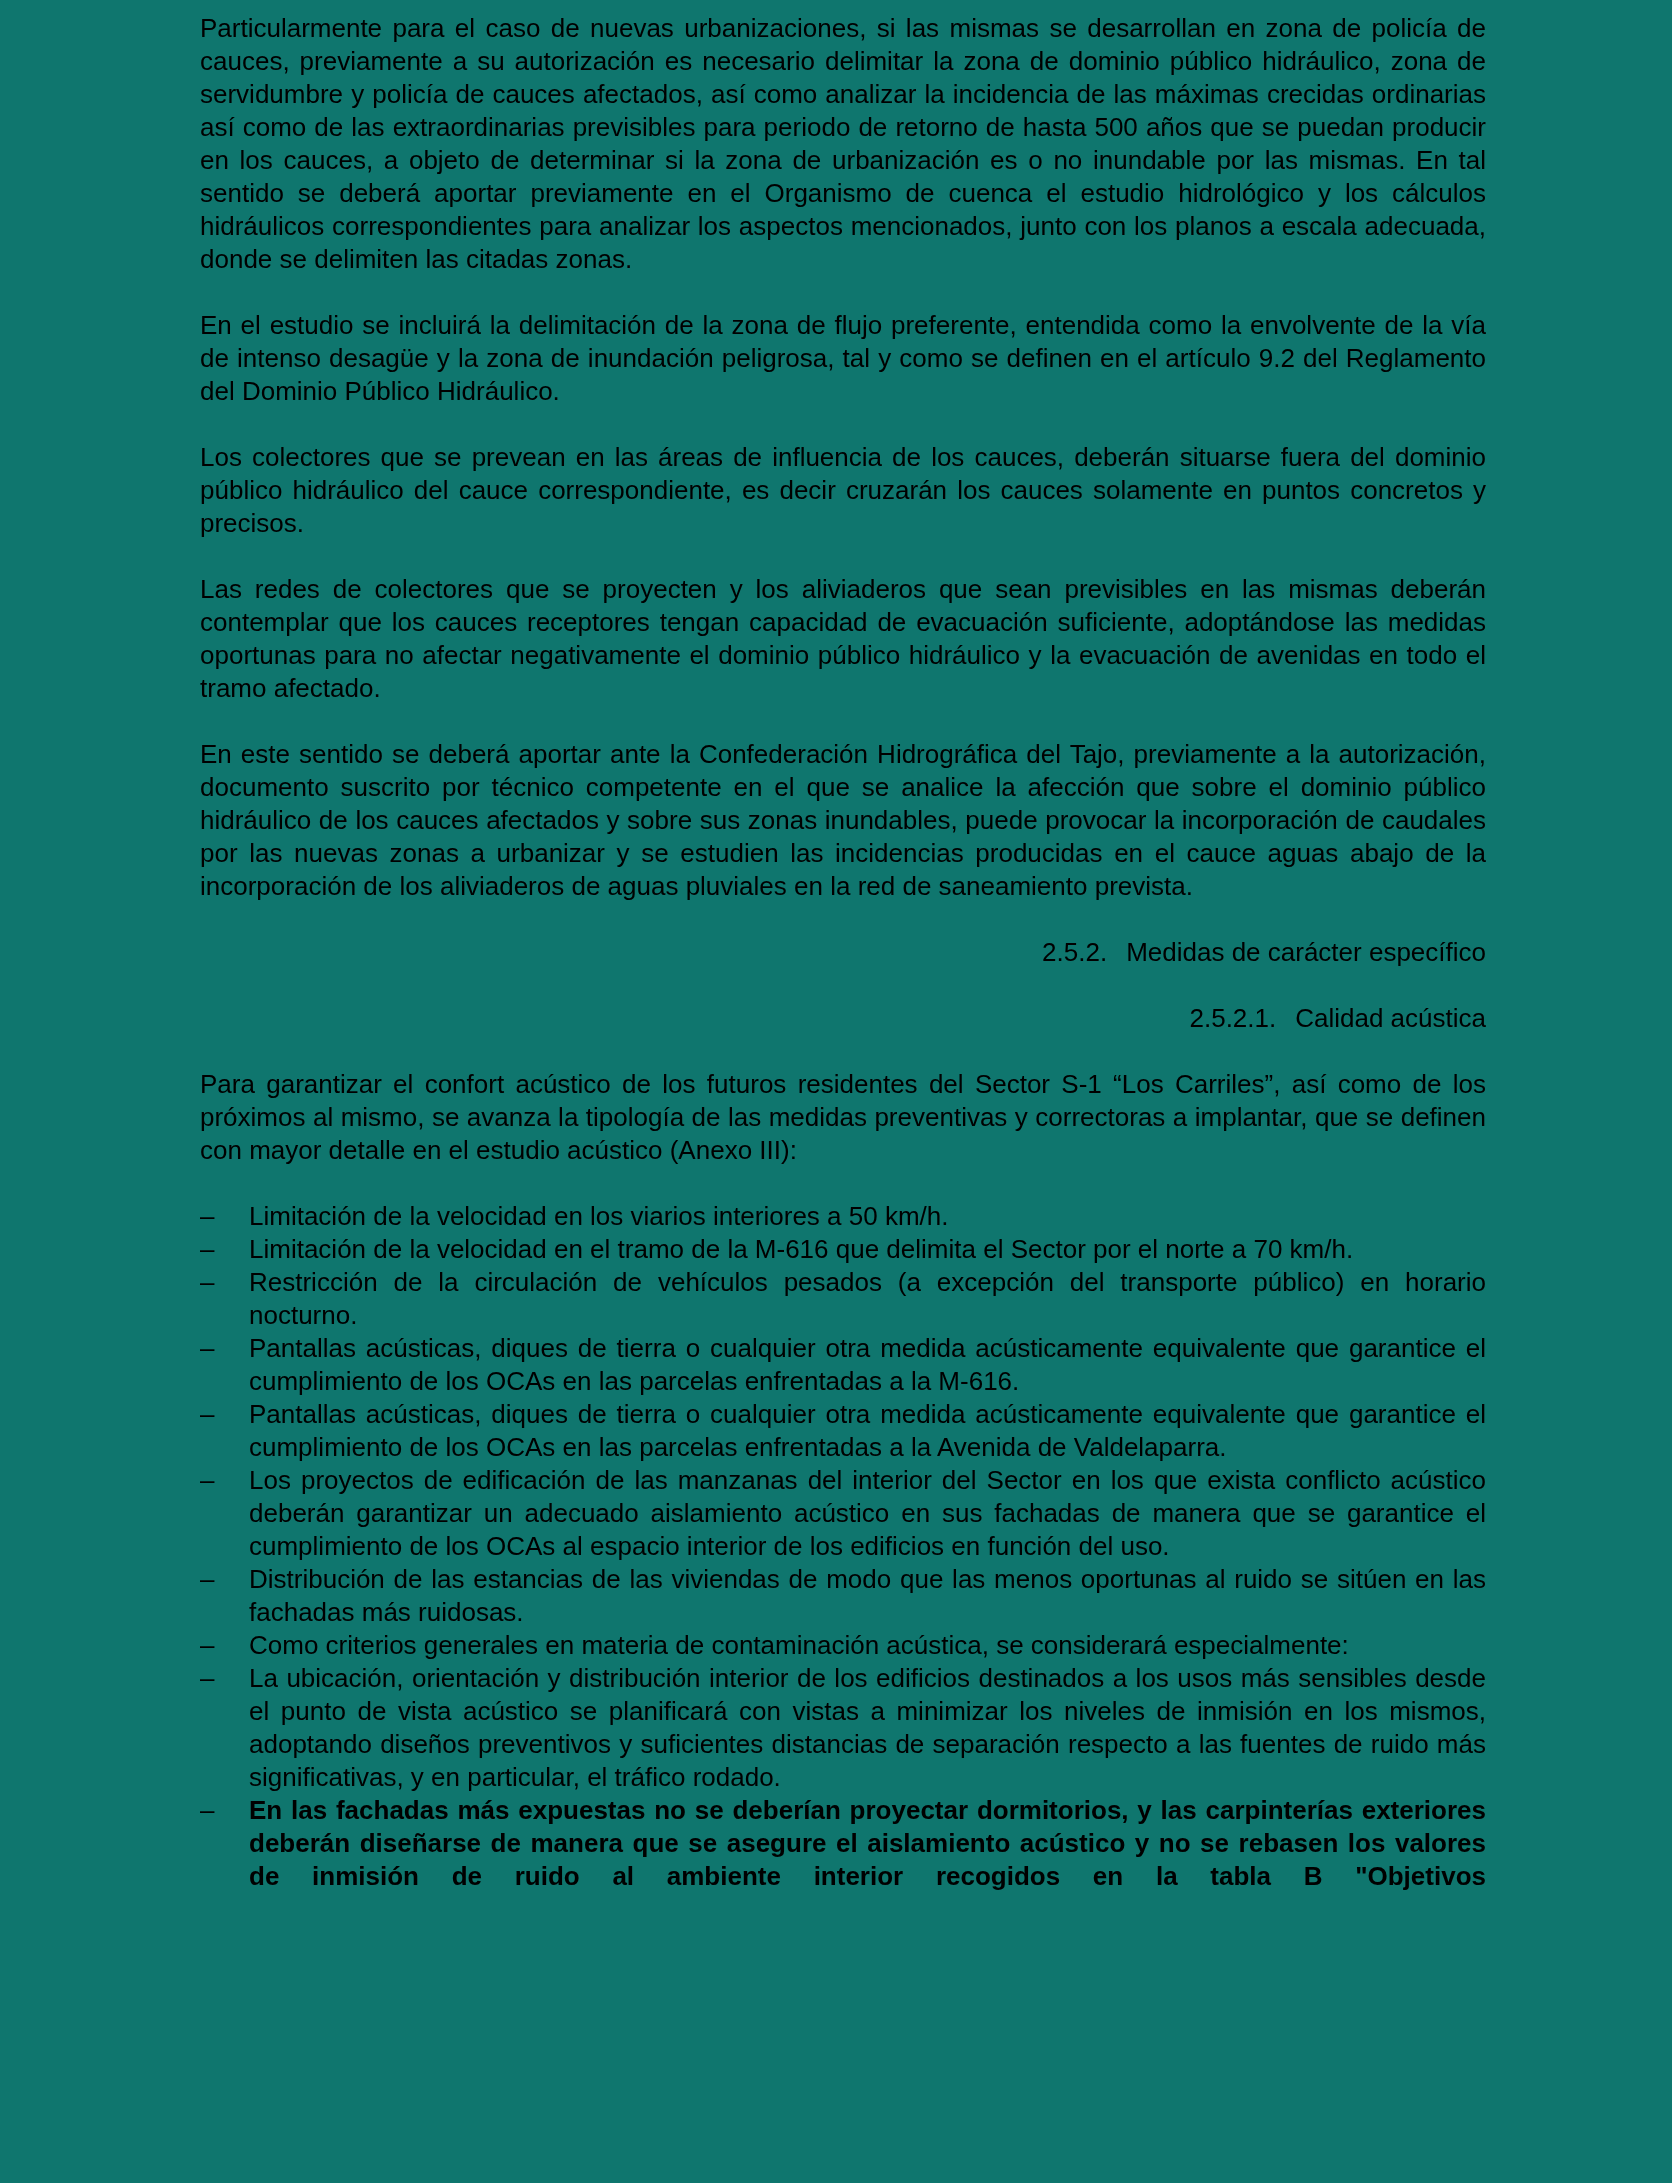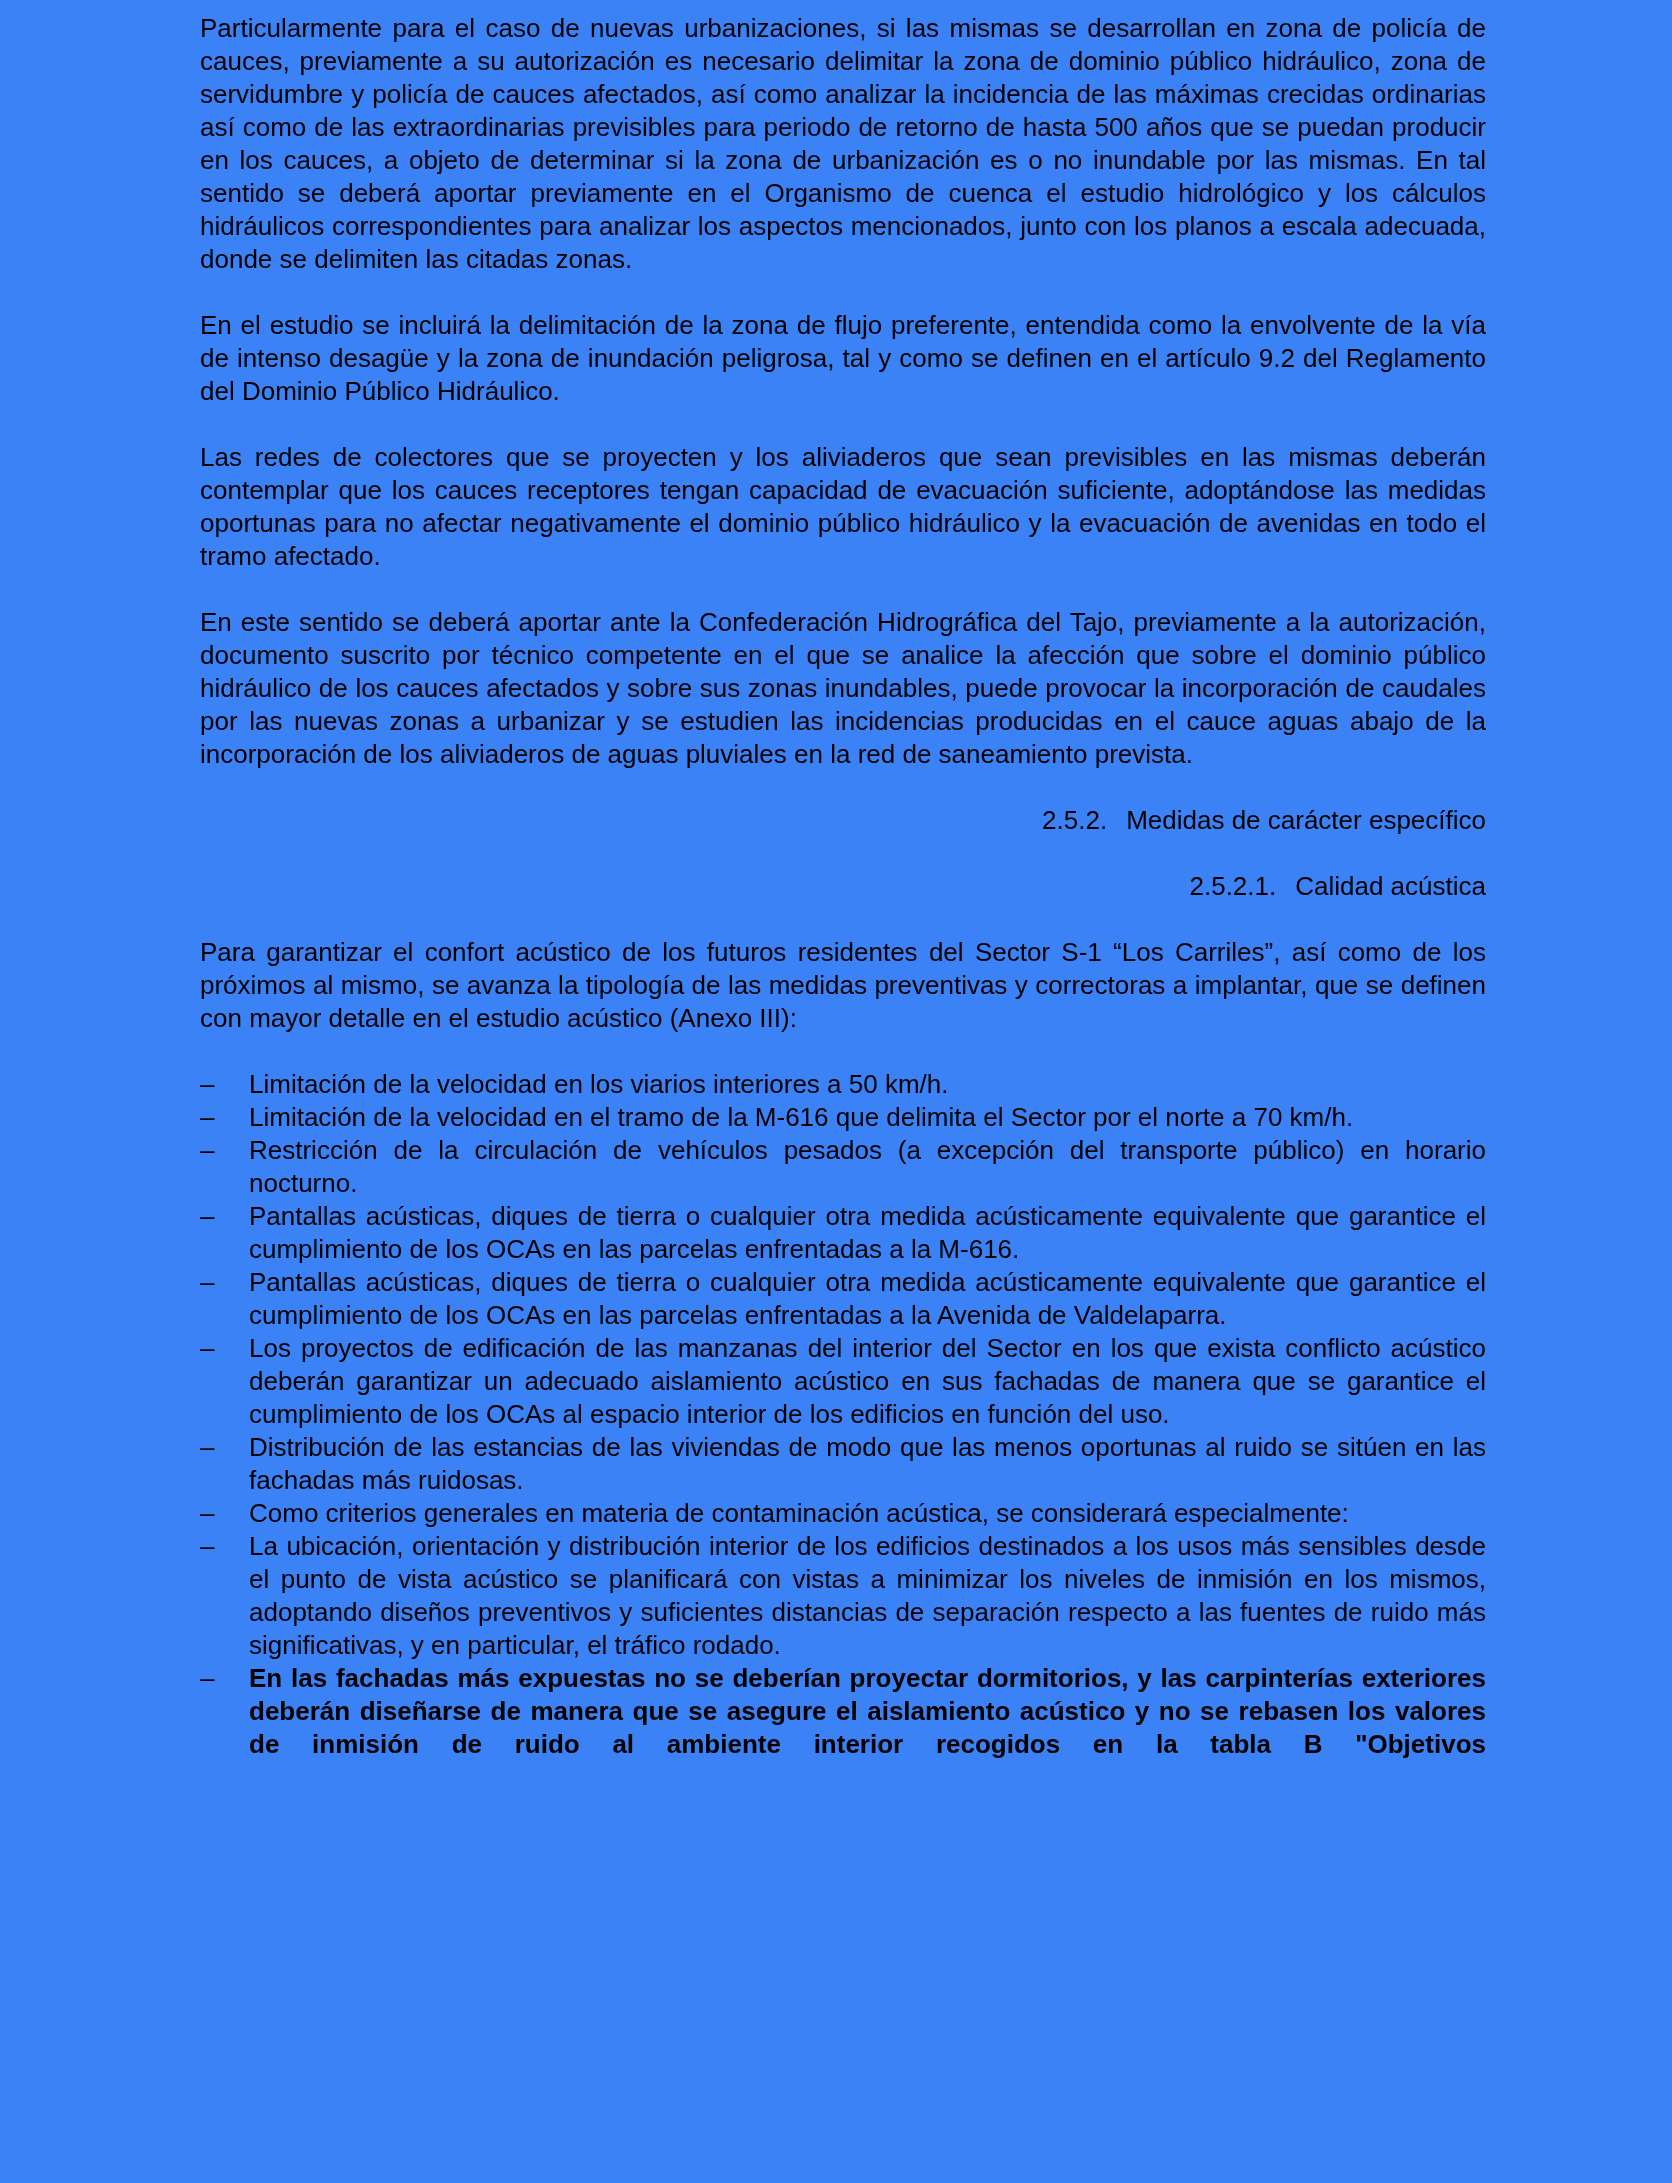--- a/index.html
+++ b/index.html
@@ -4,21 +4,21 @@
 <style>
   html, body { margin: 0; padding: 0; }
   body {
     background: #ffffff;
     font-family: "Liberation Sans", "DejaVu Sans", sans-serif;
   }
   .page {
     position: relative;
     width: 1672px;
     height: 2183px;
-    background: #3b82f6;
+    background: #0f766e;
     color: #000000;
     overflow: hidden;
     box-sizing: border-box;
     padding: 12px 186px 0 200px;
   }
   .para, .heading, .item-text {
     font-size: 26px;
     line-height: 33px;
     color: #000000;
   }
@@ -51,20 +51,21 @@
   }
   .bullet-item.cut-off .item-text { text-align-last: justify; font-weight: bold; }
 </style>
 </head>
 <body>
 
 <div class="page">
 
   <p class="para">Particularmente para el caso de nuevas urbanizaciones, si las mismas se desarrollan en zona de policía de cauces, previamente a su autorización es necesario delimitar la zona de dominio público hidráulico, zona de servidumbre y policía de cauces afectados, así como analizar la incidencia de las máximas crecidas ordinarias así como de las extraordinarias previsibles para periodo de retorno de hasta 500 años que se puedan producir en los cauces, a objeto de determinar si la zona de urbanización es o no inundable por las mismas. En tal sentido se deberá aportar previamente en el Organismo de cuenca el estudio hidrológico y los cálculos hidráulicos correspondientes para analizar los aspectos mencionados, junto con los planos a escala adecuada, donde se delimiten las citadas zonas.</p>
   <p class="para">En el estudio se incluirá la delimitación de la zona de flujo preferente, entendida como la envolvente de la vía de intenso desagüe y la zona de inundación peligrosa, tal y como se definen en el artículo 9.2 del Reglamento del Dominio Público Hidráulico.</p>
+  <p class="para">Los colectores que se prevean en las áreas de influencia de los cauces, deberán situarse fuera del dominio público hidráulico del cauce correspondiente, es decir cruzarán los cauces solamente en puntos concretos y precisos.</p>
   <p class="para">Las redes de colectores que se proyecten y los aliviaderos que sean previsibles en las mismas deberán contemplar que los cauces receptores tengan capacidad de evacuación suficiente, adoptándose las medidas oportunas para no afectar negativamente el dominio público hidráulico y la evacuación de avenidas en todo el tramo afectado.</p>
   <p class="para">En este sentido se deberá aportar ante la Confederación Hidrográfica del Tajo, previamente a la autorización, documento suscrito por técnico competente en el que se analice la afección que sobre el dominio público hidráulico de los cauces afectados y sobre sus zonas inundables, puede provocar la incorporación de caudales por las nuevas zonas a urbanizar y se estudien las incidencias producidas en el cauce aguas abajo de la incorporación de los aliviaderos de aguas pluviales en la red de saneamiento prevista.</p>
 
   <div class="heading">
     <span class="num">2.5.2.</span><span class="htext">Medidas de carácter específico</span>
   </div>
 
   <div class="heading">
     <span class="num">2.5.2.1.</span><span class="htext">Calidad acústica</span>
   </div>

